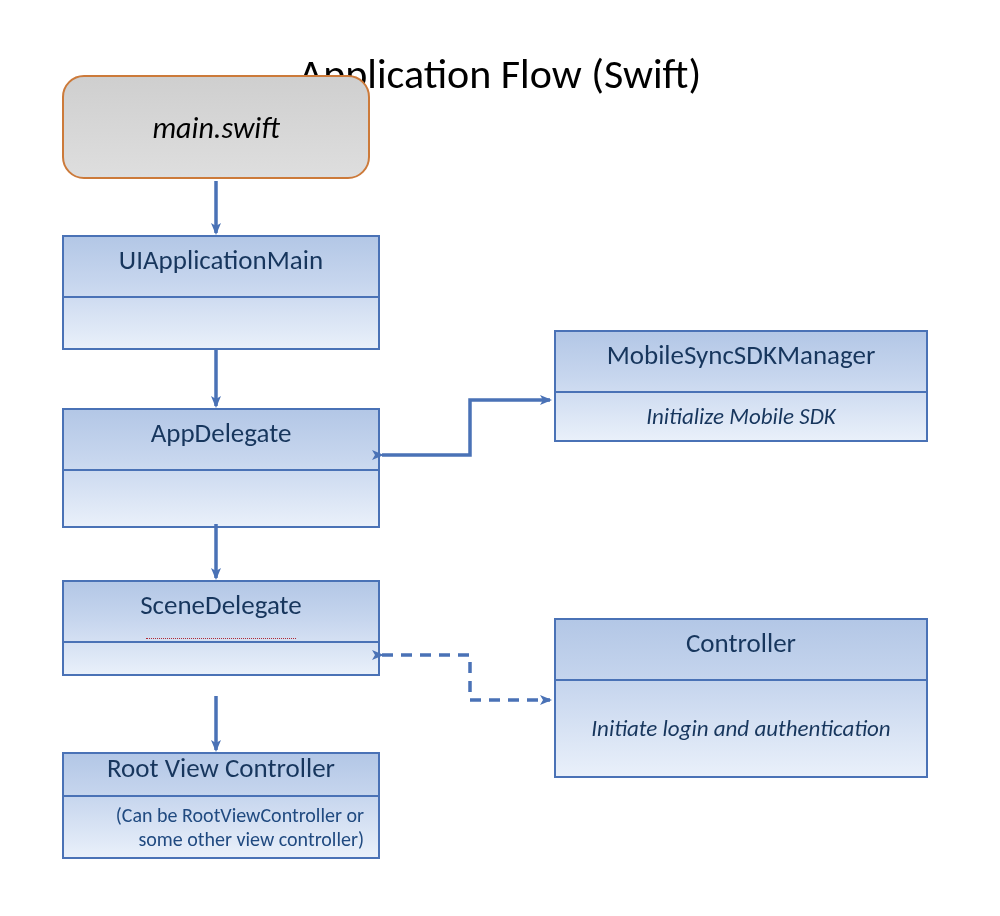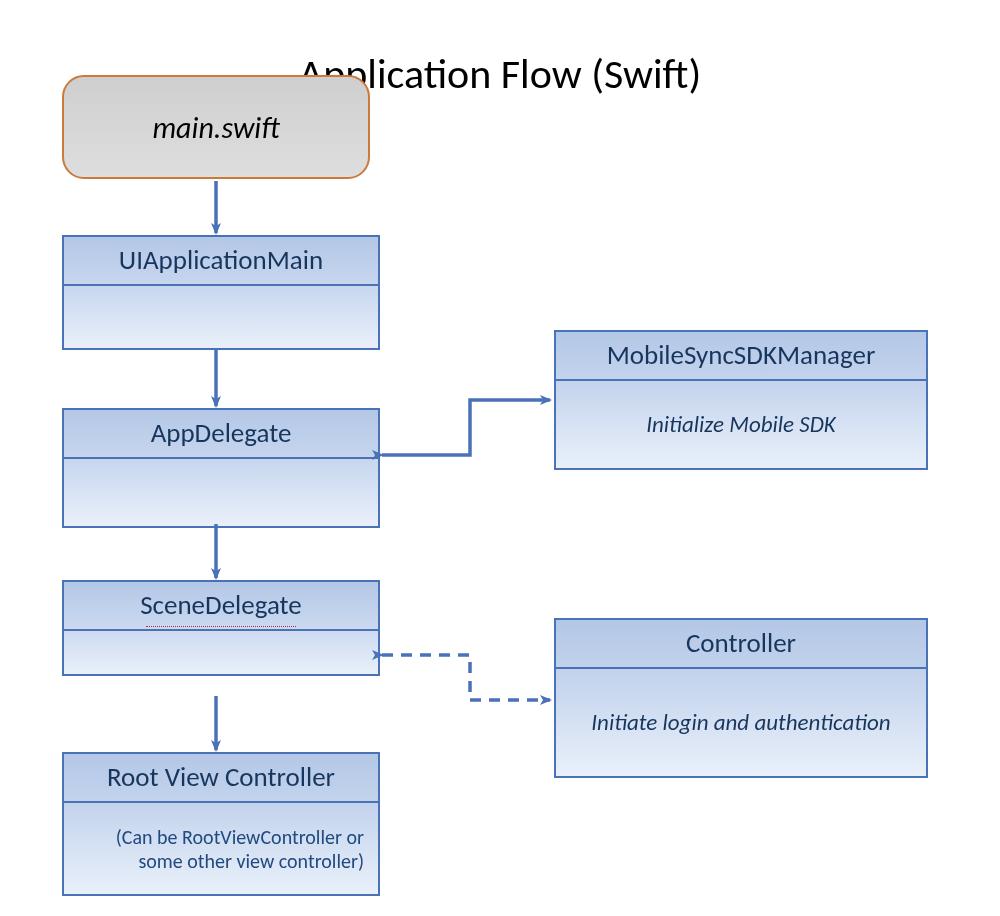--- a/index.html
+++ b/index.html
@@ -53,21 +53,21 @@
   
   .classbox {
     position: absolute;
     border: 2px solid #4a72b6;
     background: linear-gradient(to bottom, #b3c7e6 0%, #c7d6ee 42%, #e9f0fa 100%);
     display: flex;
     flex-direction: column;
   }
   .classbox .head {
     border-bottom: 2px solid #4a72b6;
-    padding: 6px 12px 8px;
+    padding: 6px 12px 20px;
     font-size: 27px;
     color: #17365d;
     text-align: center;
     min-height: 40px;
     display: flex;
     align-items: center;
     justify-content: center;
   }
   .classbox .body {
     flex: 1;
@@ -110,26 +110,26 @@
 <div class="classbox" style="left:62px; top:408px; width:318px; height:120px;">
   <div class="head">AppDelegate</div>
   <div class="body"></div>
 </div>
 
 <div class="classbox" style="left:62px; top:580px; width:318px; height:96px;">
   <div class="head scene-head">SceneDelegate</div>
   <div class="body"></div>
 </div>
 
-<div class="classbox" style="left:62px; top:752px; width:318px; height:144px;">
+<div class="classbox" style="left:62px; top:752px; width:318px; height:107px;">
   <div class="head">Root View Controller</div>
   <div class="body small">(Can be RootViewController or some other view controller)</div>
 </div>
 
-<div class="classbox" style="left:554px; top:330px; width:374px; height:140px;">
+<div class="classbox" style="left:554px; top:330px; width:374px; height:112px;">
   <div class="head">MobileSyncSDKManager</div>
   <div class="body italic">Initialize Mobile SDK</div>
 </div>
 
 <div class="classbox" style="left:554px; top:618px; width:374px; height:160px;">
   <div class="head">Controller</div>
   <div class="body italic">Initiate login and authentication</div>
 </div>
 
 <svg class="canvas">

